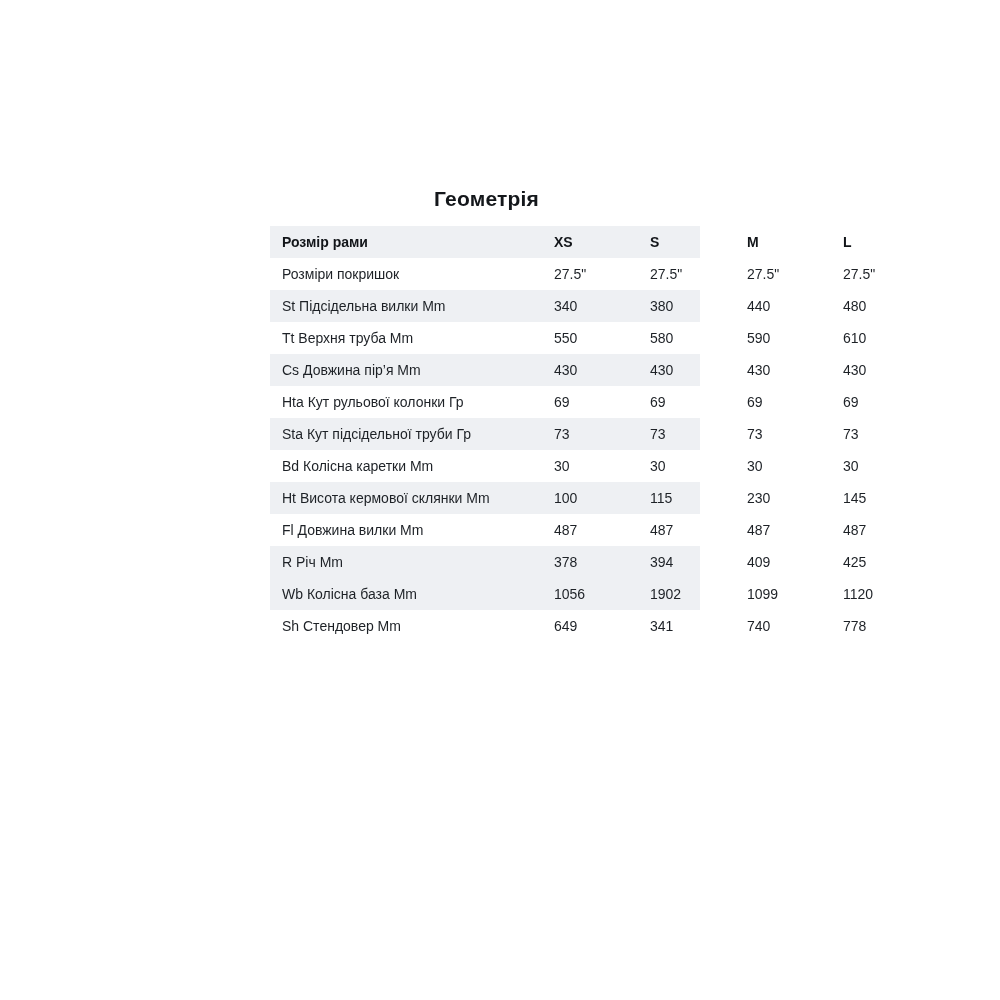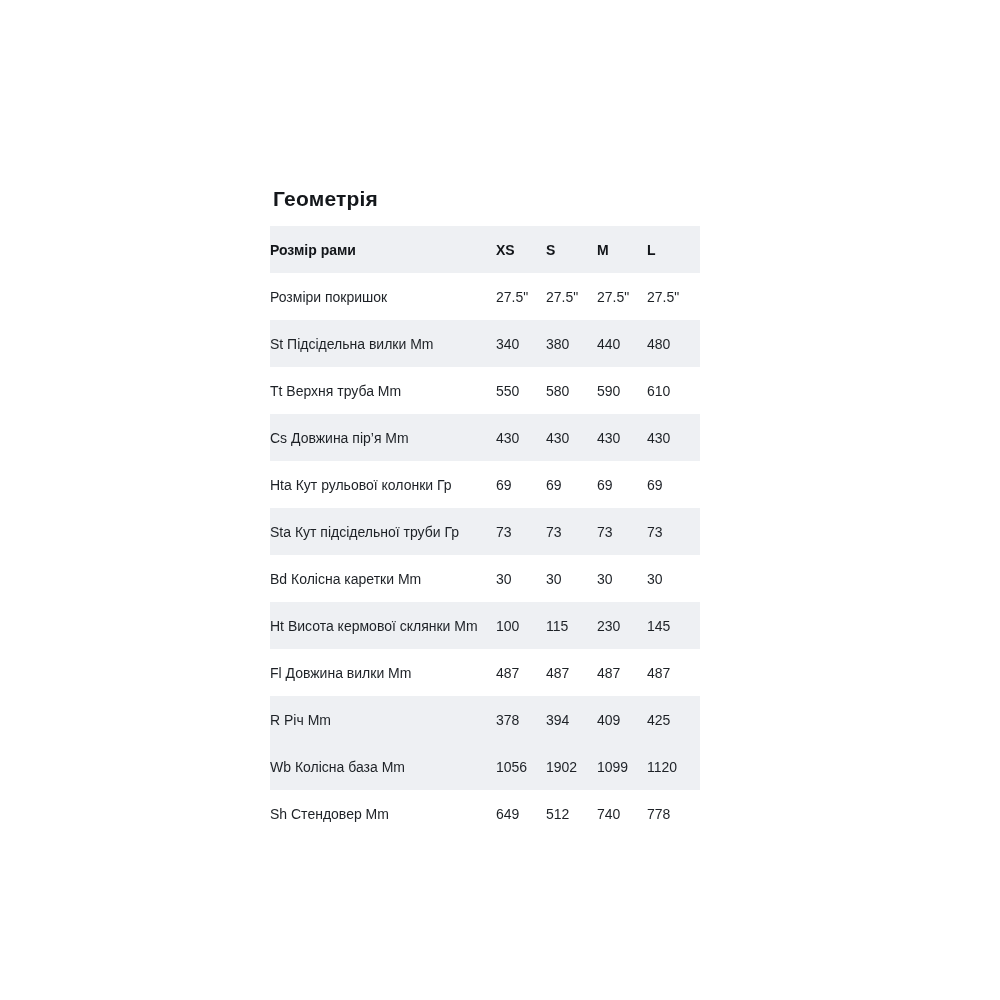--- a/index.html
+++ b/index.html
@@ -17,32 +17,35 @@
     width: 430px;
   }
   .section-title {
     font-size: 21px;
     font-weight: 700;
     color: #14171b;
     letter-spacing: 0.2px;
     line-height: 26px;
     margin-bottom: 14px;
     padding-left: 3px;
+    text-align: center;
   }
   .geo-table {
     width: 430px;
   }
   .geo-row {
     display: grid;
     grid-template-columns: 226px 50px 51px 50px 41px;
     align-items: center;
-    height: 47px;
+    height: 32px;
+    padding-left: 12px;
     font-size: 14px;
     color: #1d2126;
     background: #ffffff;
+    gap: 46px;
   }
   .geo-row.stripe {
     background: #eef0f3;
   }
   .geo-row.header-row {
     font-weight: 700;
     color: #121519;
   }
   .cell {
     white-space: nowrap;
@@ -137,19 +140,19 @@
         <div class="geo-row stripe">
           <div class="cell">Wb Колісна база Mm</div>
           <div class="cell">1056</div>
           <div class="cell">1902</div>
           <div class="cell">1099</div>
           <div class="cell">1120</div>
         </div>
         <div class="geo-row">
           <div class="cell">Sh Стендовер Mm</div>
           <div class="cell">649</div>
-          <div class="cell">512</div>
+          <div class="cell">341</div>
           <div class="cell">740</div>
           <div class="cell">778</div>
         </div>
       </div>
   </div>
 </section>
 
 </body></html>

